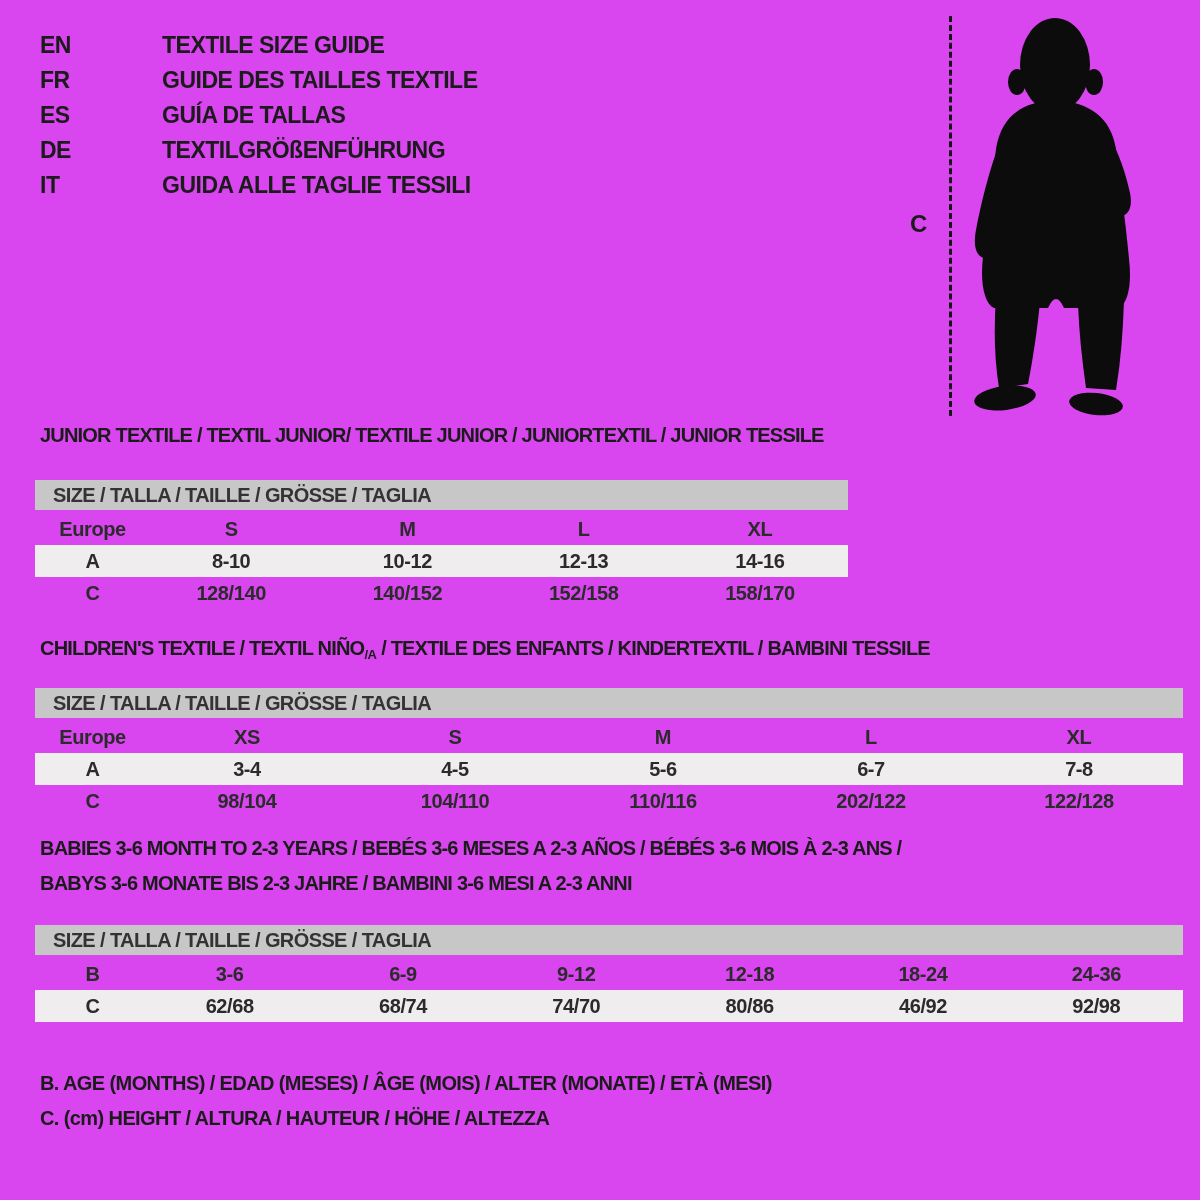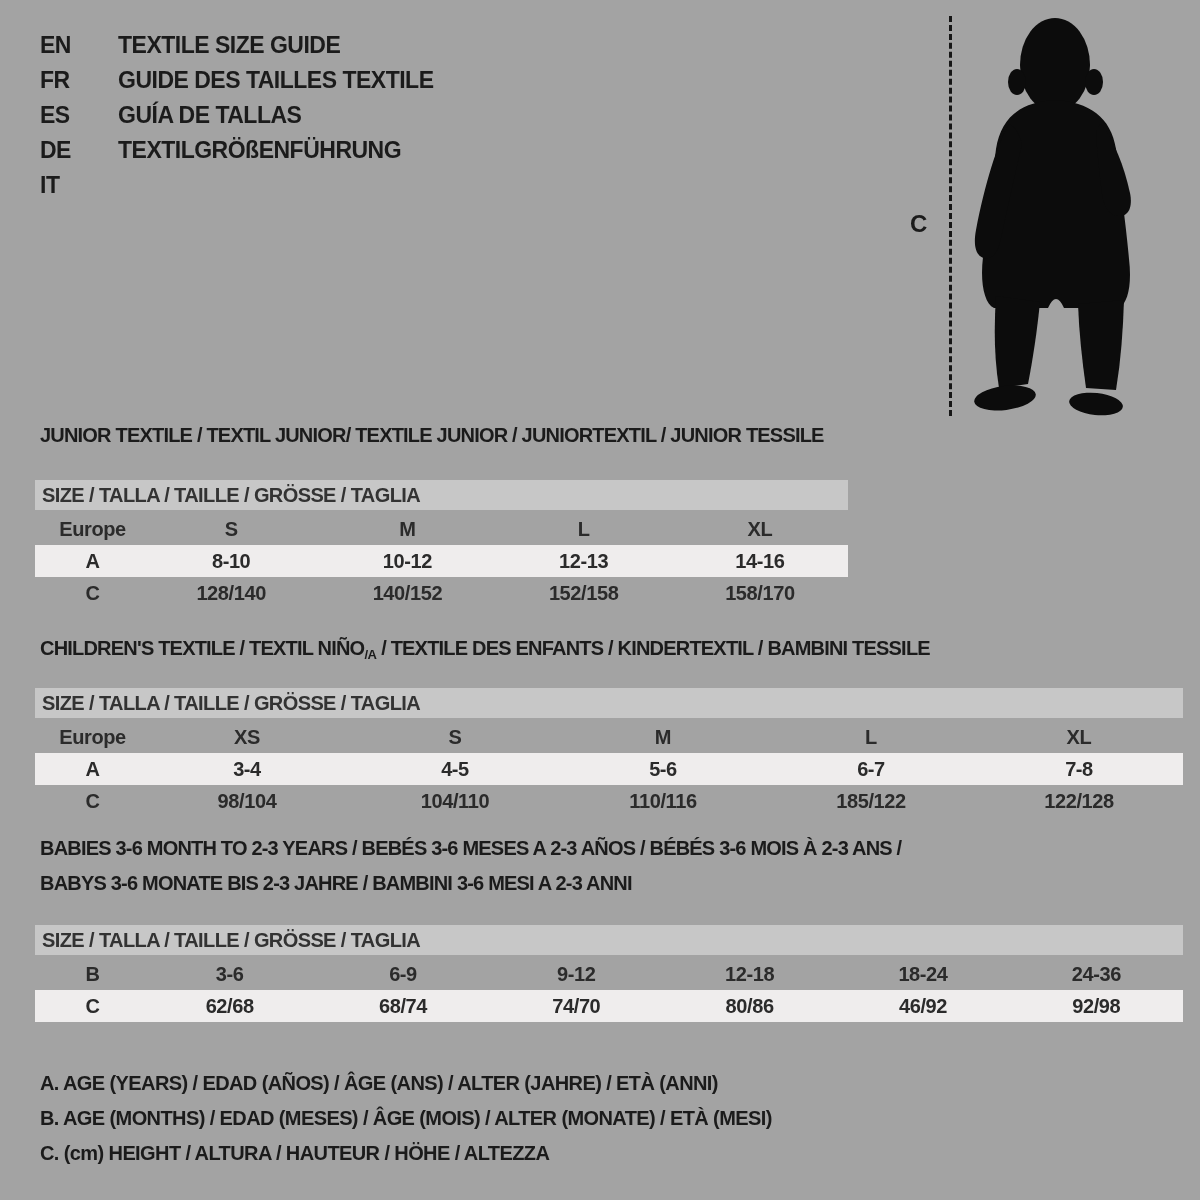--- a/index.html
+++ b/index.html
@@ -1,26 +1,26 @@
 <!DOCTYPE html>
 <html><head>
 <meta charset="utf-8">
 <style>
   html,body { margin:0; padding:0; background:#ffffff; }
   .canvas {
-    position:relative; width:1200px; height:1200px; background:#a3a3a3;
+    position:relative; width:1200px; height:1200px; background:#d946ef;
     font-family:"Liberation Sans", sans-serif; color:#1b1b1b; overflow:hidden;
   }
 
   
   .lang-list { position:absolute; left:40px; top:28px; }
   .lang-row { display:flex; height:35px; align-items:center;
     font-size:23px; font-weight:bold; letter-spacing:-0.5px; }
   .lang-code { width:78px; }
-  .lang-title { white-space:nowrap; }
+  .lang-title { white-space:nowrap;margin-left:44px; }
 
   
   .figure-line { position:absolute; left:949px; top:16px; height:400px; width:0;
     border-left:3px dashed #161616; }
   .figure-c { position:absolute; left:910px; top:210px; font-size:24px; font-weight:bold; }
   .baby { position:absolute; left:967px; top:16px; }
 
   
   .section-title { position:absolute; left:40px; font-size:20px; font-weight:bold;
     letter-spacing:-0.8px; white-space:nowrap; color:#1b1b1b; }
@@ -28,21 +28,21 @@
   .t-children { top:637px; }
   .t-babies { top:831px; line-height:35px; white-space:normal; width:920px; }
   .sub-sz { font-size:13px; vertical-align:-4px; letter-spacing:-0.5px; }
 
   
   .size-table { position:absolute; left:35px; }
   .tbl-junior { top:480px; width:813px; }
   .tbl-children { top:688px; width:1148px; }
   .tbl-babies { top:925px; width:1148px; }
   .size-bar { height:30px; line-height:30px; background:#c7c7c7; color:#333333;
-    font-size:20px; font-weight:bold; letter-spacing:-0.6px; padding-left:7px;
+    font-size:20px; font-weight:bold; letter-spacing:-0.6px; padding-left:18px;
     box-sizing:border-box; margin-bottom:3px; }
   .tr { display:flex; height:32px; align-items:center; font-size:20px;
     font-weight:bold; letter-spacing:-0.4px; color:#2b2b2b; }
   .tr.shaded { background:#efeded; }
   .td { flex:1; text-align:center; }
   .td.label { flex:0 0 108px; text-align:center; padding-left:7px; box-sizing:border-box; }
 
   
   .legend { position:absolute; left:40px; top:1066px; font-size:20px;
     font-weight:bold; letter-spacing:-0.6px; line-height:35px; }
@@ -64,20 +64,21 @@
     <div class="lang-row">
       <span class="lang-code">ES</span>
       <span class="lang-title">GUÍA DE TALLAS</span>
     </div>
     <div class="lang-row">
       <span class="lang-code">DE</span>
       <span class="lang-title">TEXTILGRÖßENFÜHRUNG</span>
     </div>
     <div class="lang-row">
       <span class="lang-code">IT</span>
+      <span class="lang-title">GUIDA ALLE TAGLIE TESSILI</span>
     </div>
   </div>
 
   <div class="figure-c">C</div>
   <div class="figure-line"></div>
   <div class="baby">
     <svg width="172" height="402" viewBox="0 0 172 402" xmlns="http://www.w3.org/2000/svg">
       <g fill="#0c0c0c">
         <ellipse cx="88" cy="49" rx="35" ry="47"></ellipse>
         <ellipse cx="50" cy="66" rx="9" ry="13"></ellipse>
@@ -138,21 +139,21 @@
       <div class="td">4-5</div>
       <div class="td">5-6</div>
       <div class="td">6-7</div>
       <div class="td">7-8</div>
     </div>
     <div class="tr">
       <div class="td label">C</div>
       <div class="td">98/104</div>
       <div class="td">104/110</div>
       <div class="td">110/116</div>
-      <div class="td">185/122</div>
+      <div class="td">202/122</div>
       <div class="td">122/128</div>
     </div>
   </div>
 
   <div class="section-title t-babies">
     <span>BABIES 3-6 MONTH TO 2-3 YEARS / BEBÉS 3-6 MESES A 2-3 AÑOS / BÉBÉS 3-6 MOIS À 2-3 ANS /</span><br>
     <span>BABYS 3-6 MONATE BIS 2-3 JAHRE / BAMBINI 3-6 MESI A 2-3 ANNI</span>
   </div>
   <div class="size-table tbl-babies">
     <div class="size-bar">SIZE / TALLA / TAILLE / GRÖSSE / TAGLIA</div>
@@ -170,18 +171,17 @@
       <div class="td">62/68</div>
       <div class="td">68/74</div>
       <div class="td">74/70</div>
       <div class="td">80/86</div>
       <div class="td">46/92</div>
       <div class="td">92/98</div>
     </div>
   </div>
 
   <div class="legend">
-    <div>A. AGE (YEARS) / EDAD (AÑOS) / ÂGE (ANS) / ALTER (JAHRE) / ETÀ (ANNI)</div>
     <div>B. AGE (MONTHS) / EDAD (MESES) / ÂGE (MOIS) / ALTER (MONATE) / ETÀ (MESI)</div>
     <div>C. (cm) HEIGHT / ALTURA / HAUTEUR / HÖHE / ALTEZZA</div>
   </div>
 
 </div>
 
 </body></html>

